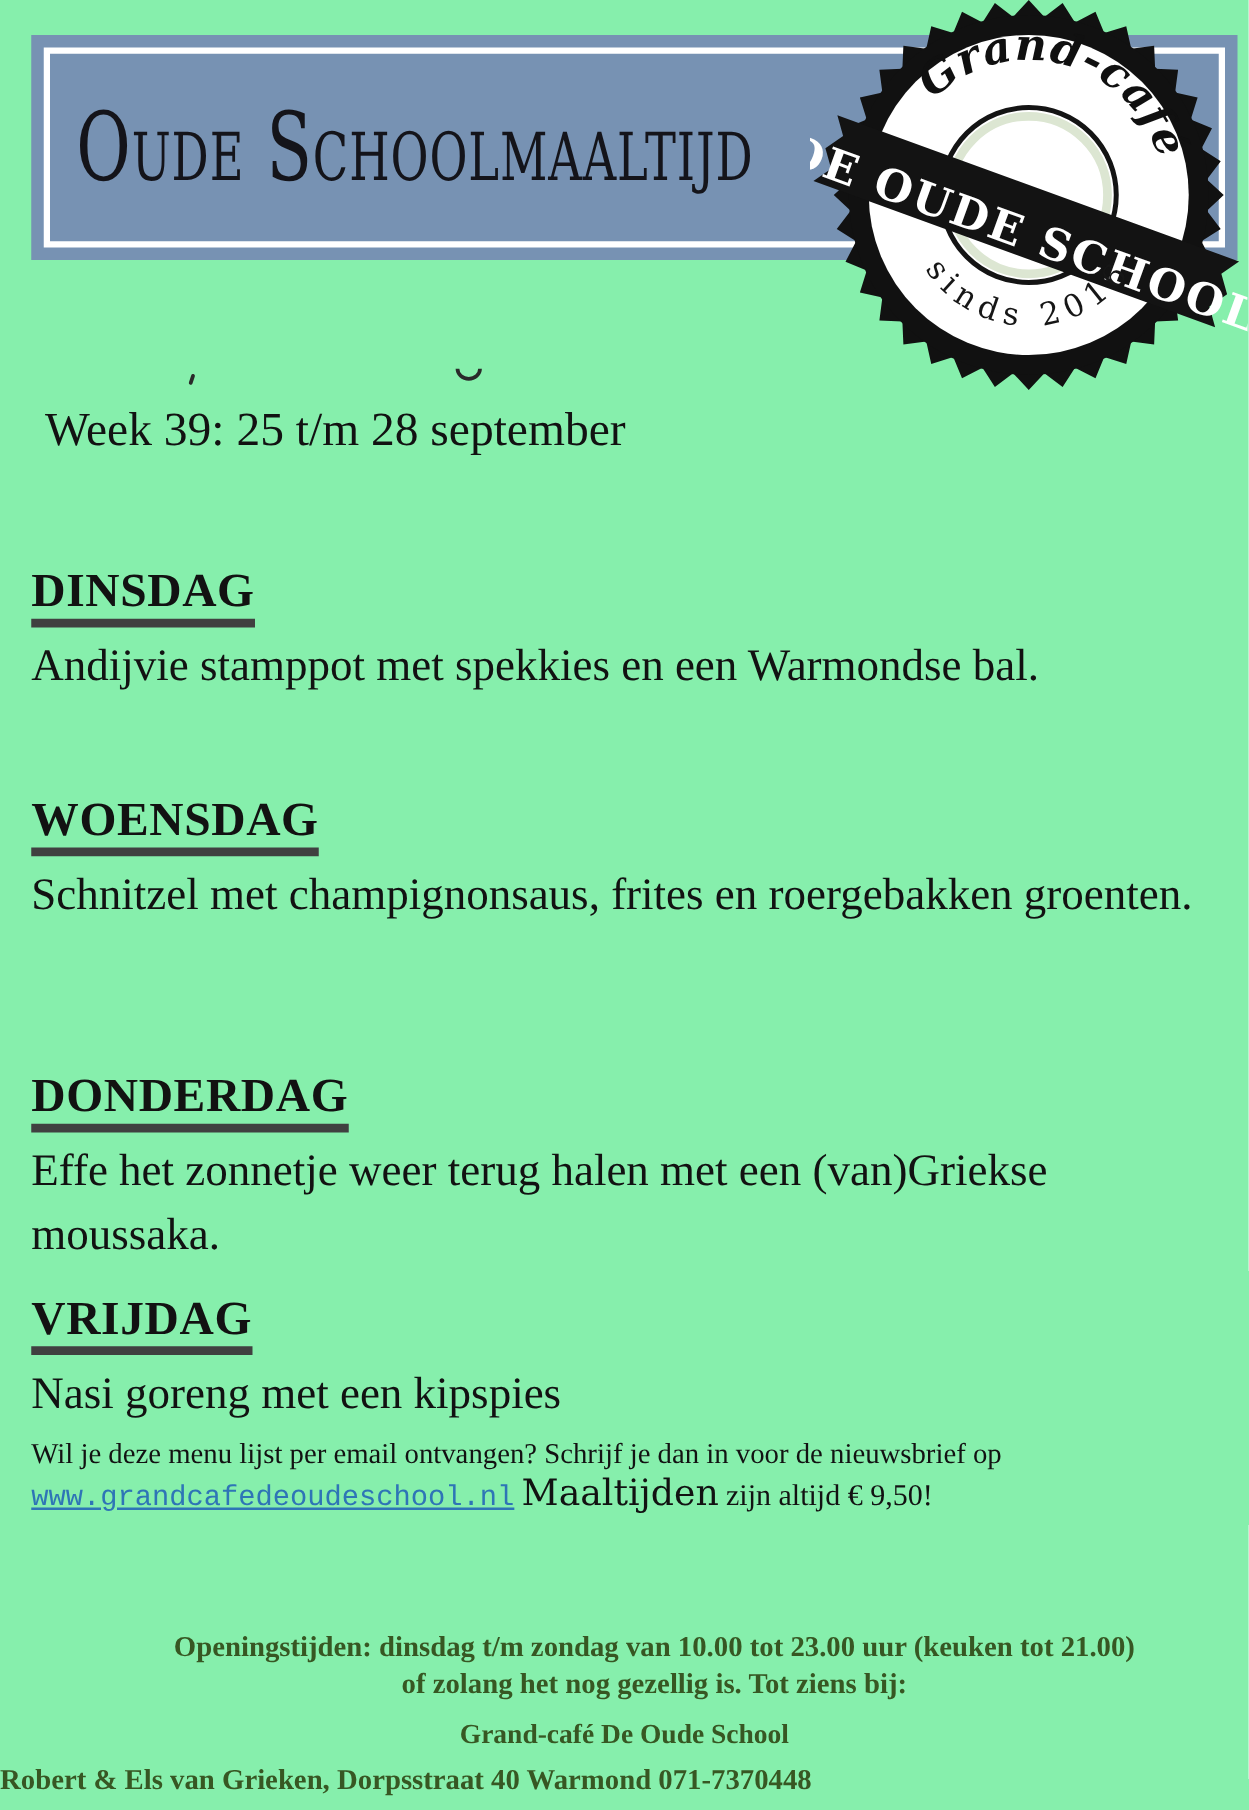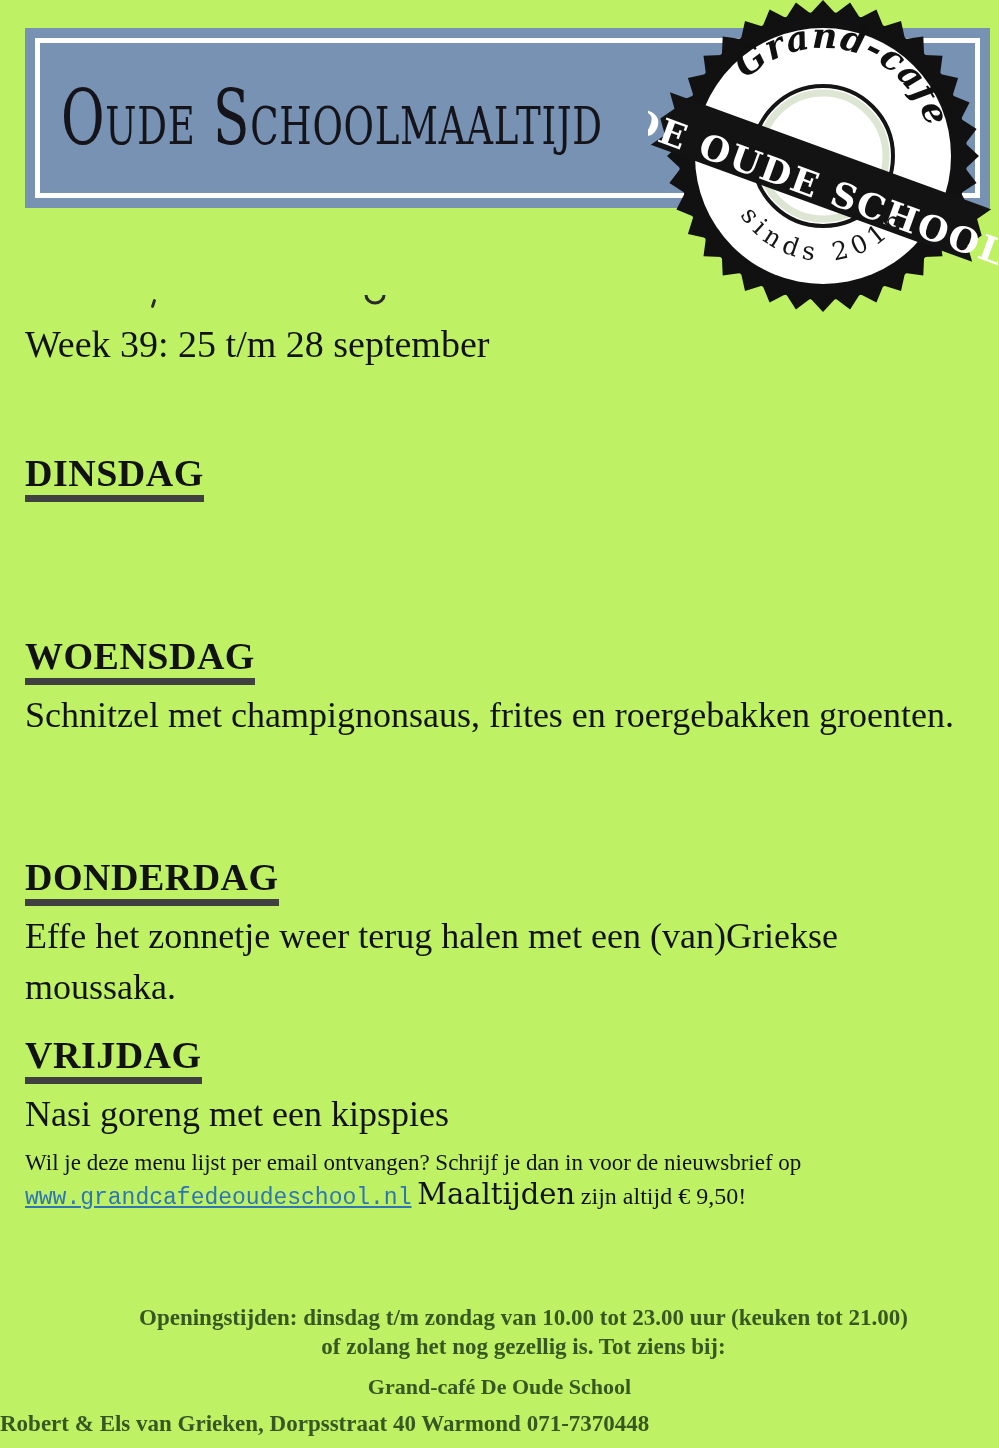--- a/index.html
+++ b/index.html
@@ -6,21 +6,21 @@
     --banner-blue:#7792b3;
     --link-blue:#2e75b6;
     --footer-green:#375723;
     --ink:#121212;
   }
   *{margin:0;padding:0;box-sizing:border-box;}
   html,body{background:#ffffff;}
   .page{
     position:relative;
     width:999px;height:1448px;
-    background:#bef264;
+    background:#86efac;
     overflow:hidden;
     font-family:"Liberation Serif", serif;
     color:var(--ink);
   }
   
   .banner{
     position:absolute;left:25px;top:28px;width:965px;height:180px;
     background:var(--banner-blue);
   }
   .banner-inner{
@@ -52,21 +52,21 @@
   .band-text{font-size:35px;font-weight:bold;fill:#ffffff;letter-spacing:2px;}
   
   .artifact{position:absolute;}
   .artifact-tick{
     left:152px;top:299px;width:3px;height:9px;background:#2a2a2a;
     transform:rotate(18deg);border-radius:2px;
   }
   .artifact-curve{left:364px;top:293px;}
   
   .week-line{
-    position:absolute;left:25px;top:320px;
+    position:absolute;left:36px;top:320px;
     font-size:38px;line-height:48px;white-space:nowrap;
   }
   
   .day-block{position:absolute;left:25px;width:935px;}
   .day-label{
     display:inline-block;
     font-size:38px;font-weight:bold;line-height:42px;
     letter-spacing:0.5px;
     border-bottom:7px solid #404040;
     padding-bottom:1px;
@@ -145,20 +145,21 @@
 
   <div class="artifact artifact-tick"></div>
   <svg class="artifact artifact-curve" width="22" height="12">
     <path d="M2,2 A9,8 0 0 0 20,2" fill="none" stroke="#2a2a2a" stroke-width="3"></path>
   </svg>
 
   <div class="week-line">Week 39: 25 t/m 28 september</div>
 
   <div class="day-block" style="top:452px;">
     <span class="day-label">DINSDAG</span>
+    <div class="day-desc">Andijvie stamppot met spekkies en een Warmondse bal.</div>
   </div>
 
   <div class="day-block" style="top:635px;">
     <span class="day-label">WOENSDAG</span>
     <div class="day-desc">Schnitzel met champignonsaus, frites en roergebakken groenten.</div>
   </div>
 
   <div class="day-block" style="top:856px;">
     <span class="day-label">DONDERDAG</span>
     <div class="day-desc">Effe het zonnetje weer terug halen met een (van)Griekse moussaka.</div>

